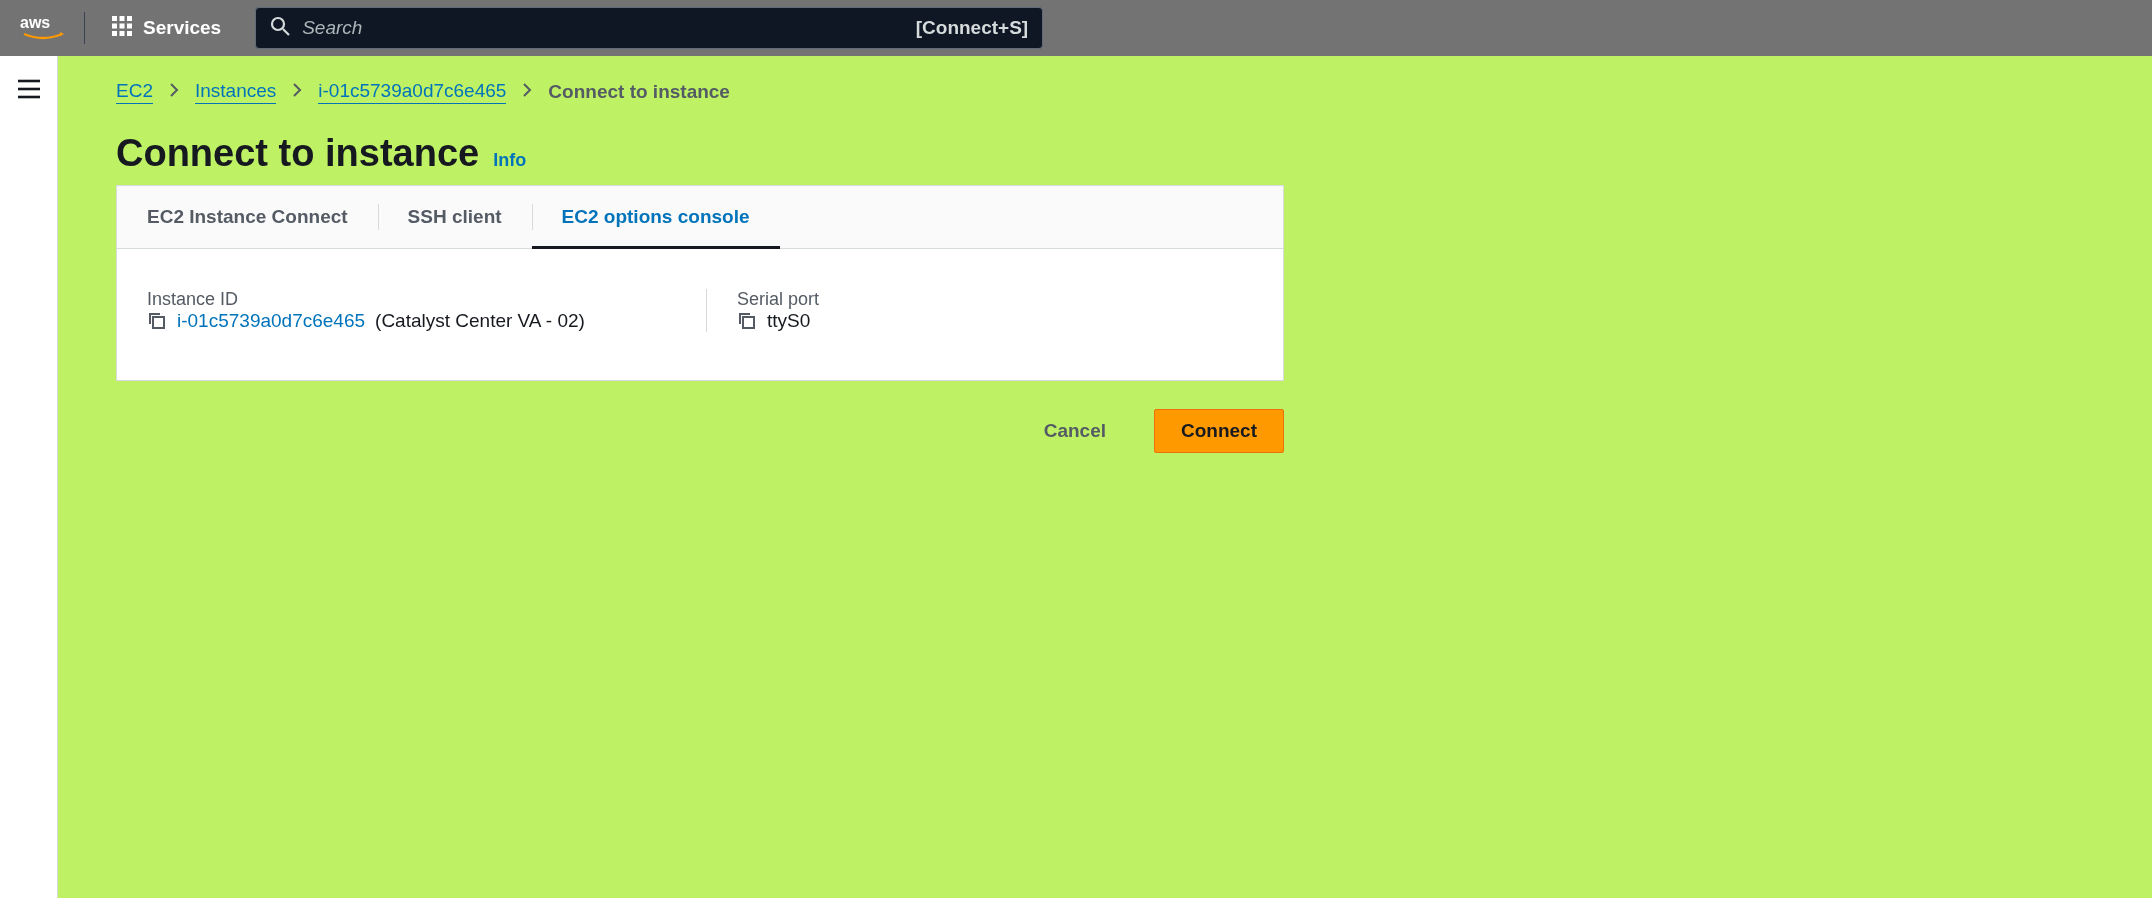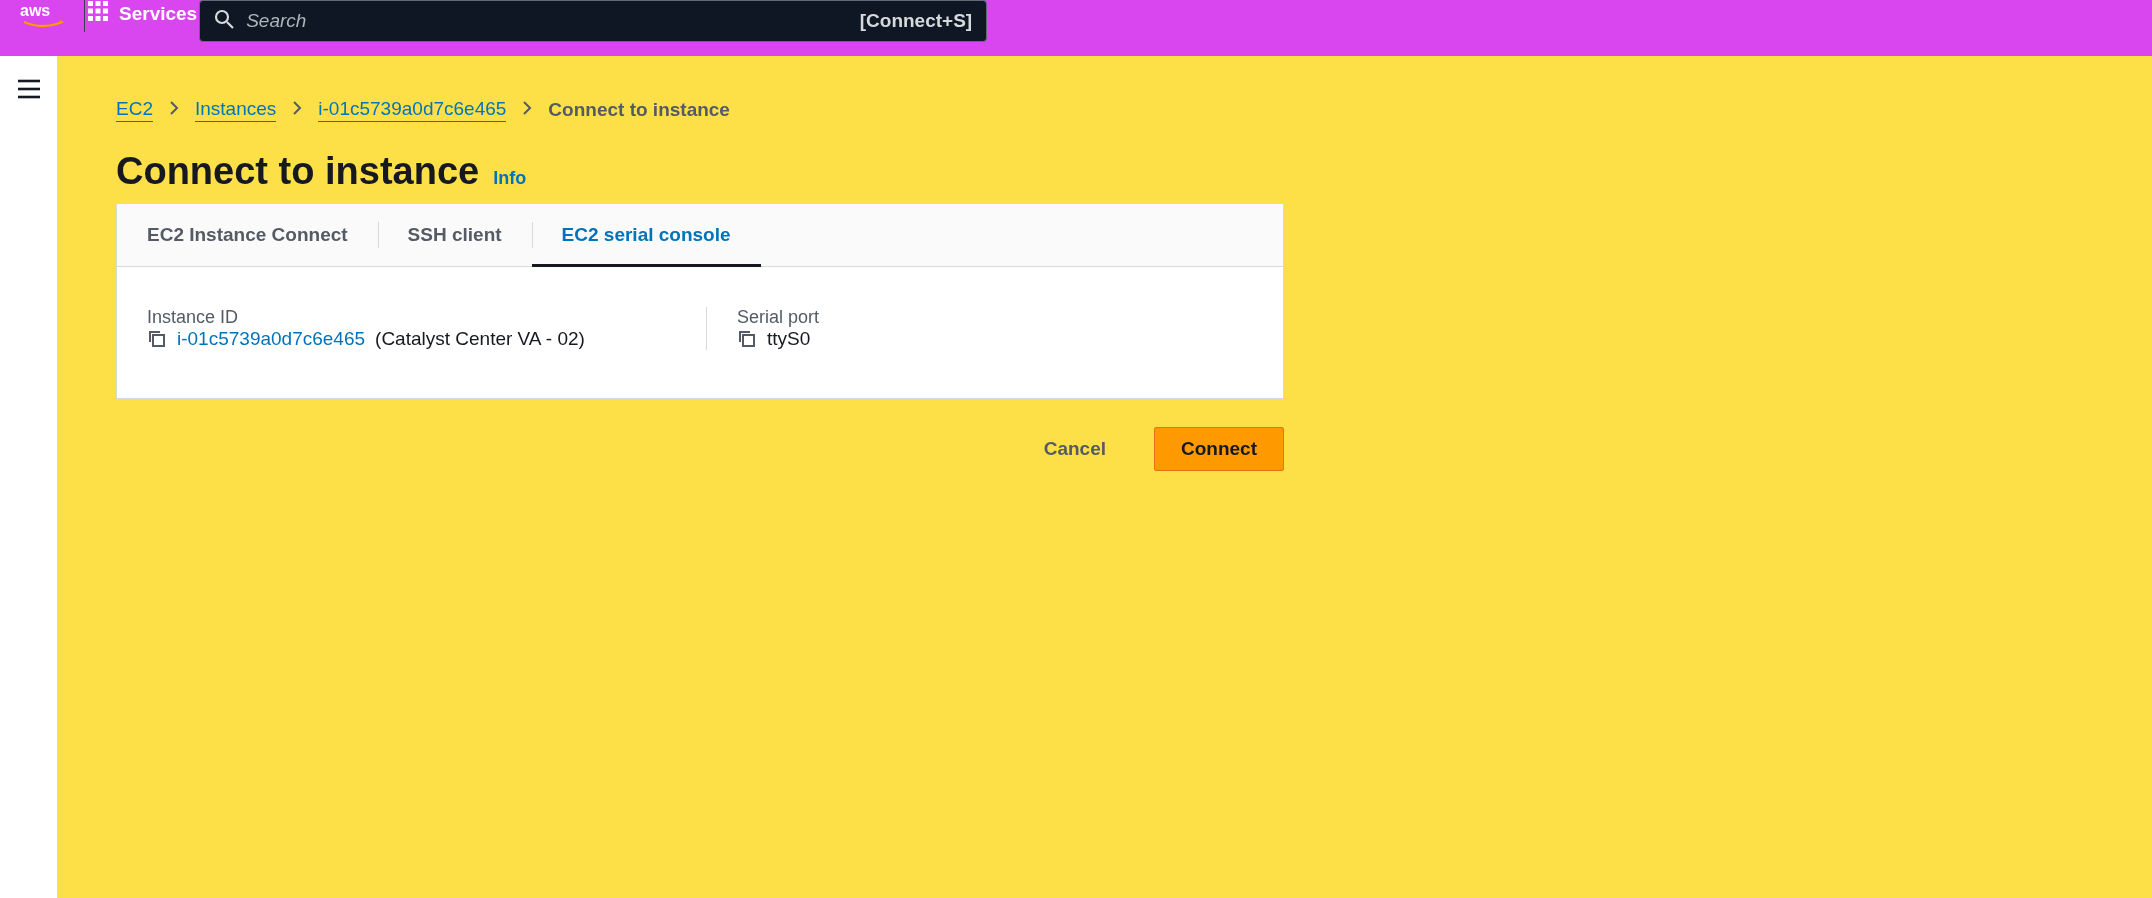--- a/index.html
+++ b/index.html
@@ -8,25 +8,25 @@
     background: #f2f3f3;
     color: #16191f;
     width: 2152px;
     height: 898px;
     overflow: hidden;
   }
 
   
   .topnav {
     height: 56px;
-    background: #d946ef;
-    display: flex;
-    align-items: flex-start;
+    background: #737373;
+    display: flex;
+    align-items: center;
     padding: 0 20px;
-    gap: 2px;
+    gap: 26px;
   }
   .aws-logo {
     display: flex;
     flex-direction: column;
     align-items: center;
     justify-content: center;
     color: #fff;
     font-weight: 700;
     font-size: 20px;
     line-height: 1;
@@ -49,20 +49,21 @@
   }
   .search-wrap {
     flex: 0 0 auto;
     display: flex;
     align-items: center;
     background: #0f1624;
     border: 1px solid #5f6b7a;
     border-radius: 4px;
     height: 42px;
     width: 788px;
+    margin-left: 8px;
     padding: 0 14px;
     gap: 12px;
   }
   .search-wrap input {
     flex: 1;
     background: transparent;
     border: none;
     outline: none;
     color: #d5dbdb;
     font-size: 19px;
@@ -87,22 +88,22 @@
     display: flex;
     justify-content: center;
     padding-top: 22px;
   }
   .hamburger {
     cursor: pointer;
   }
 
   .main {
     flex: 1;
-    padding: 42px 58px 0 58px;
-    background: #fde047;
+    padding: 24px 58px 0 58px;
+    background: #bef264;
   }
 
   
   .breadcrumb {
     display: flex;
     align-items: center;
     gap: 16px;
     font-size: 19px;
     margin-bottom: 28px;
   }
@@ -311,21 +312,21 @@
 
     <div class="page-head">
       <h1>Connect to instance</h1>
       <span class="info-link">Info</span>
     </div>
 
     <div class="panel">
       <div class="tabs">
         <div class="tab">EC2 Instance Connect</div>
         <div class="tab">SSH client</div>
-        <div class="tab active">EC2 serial console</div>
+        <div class="tab active">EC2 options console</div>
       </div>
 
       <div class="panel-body">
         <div class="field first">
           <div class="field-label">Instance ID</div>
           <div class="field-value">
             <span class="copy-icon">
               <svg width="20" height="20" viewBox="0 0 20 20">
                 <rect x="6" y="6" width="11" height="11" stroke="#545b64" stroke-width="2" fill="none"></rect>
                 <path d="M3 13 L3 3 L13 3" stroke="#545b64" stroke-width="2" fill="none"></path>

